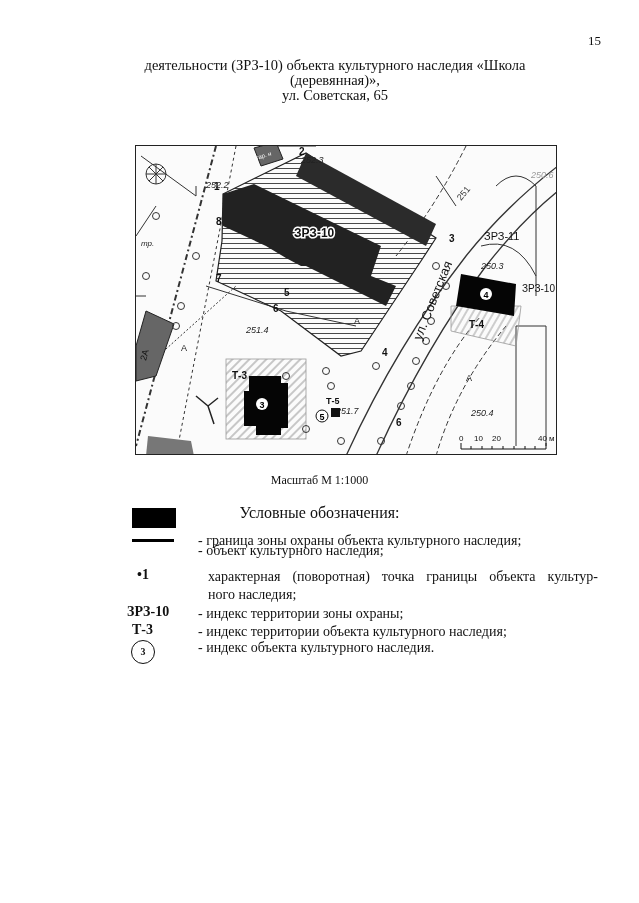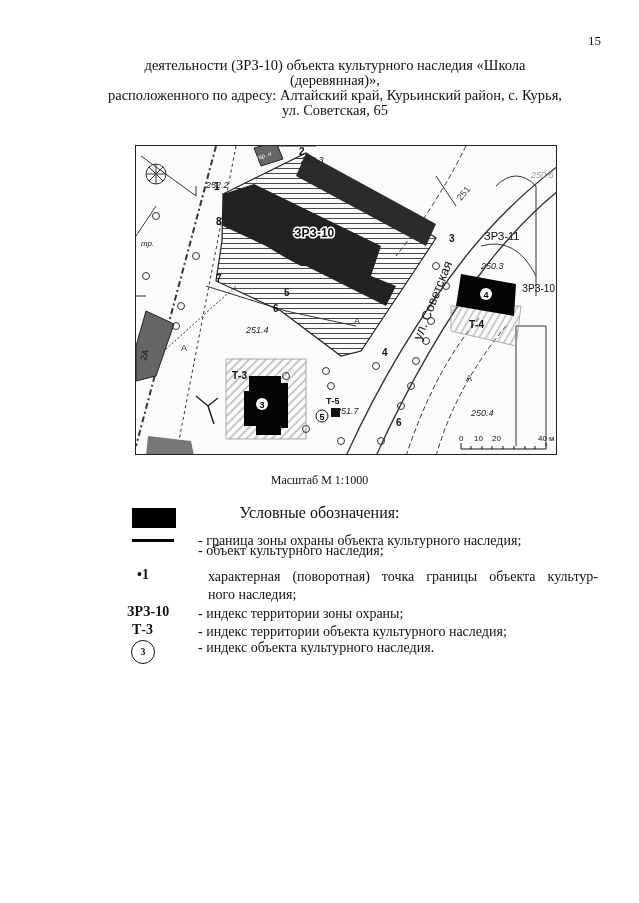--- a/index.html
+++ b/index.html
@@ -20,21 +20,20 @@
   .leg-desc { position: absolute; font-size: 14px; line-height: 19px; }
   .map-label { font-family: "Liberation Sans", sans-serif; }
 </style>
 </head>
 <body>
 
 <div class="page-num">15</div>
 
 <div class="title-block">
   <div>деятельности (ЗРЗ-10) объекта культурного наследия «Школа (деревянная)»,</div>
-  <div>расположенного по адресу: Алтайский край, Курьинский район, с. Курья,</div>
   <div>ул. Советская, 65</div>
 </div>
 
 <div class="map">
   <svg width="422" height="310" viewBox="0 0 422 310" xmlns="http://www.w3.org/2000/svg">
     <defs>
       <pattern id="hatchH" width="6" height="5" patternUnits="userSpaceOnUse">
         <line x1="0" y1="2.5" x2="6" y2="2.5" stroke="#333" stroke-width="0.9"></line>
       </pattern>
       <pattern id="hatchD" width="6" height="6" patternUnits="userSpaceOnUse" patternTransform="rotate(-45)">

